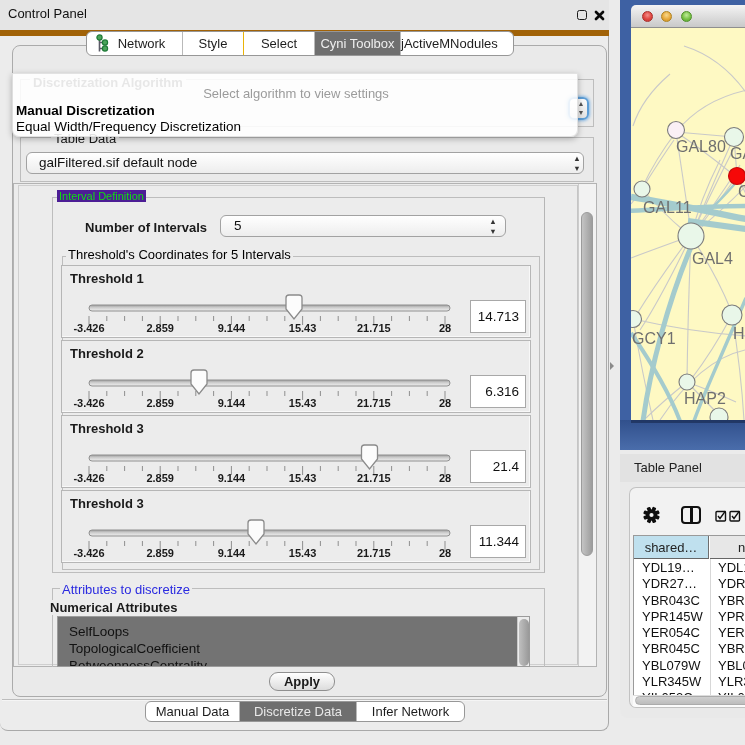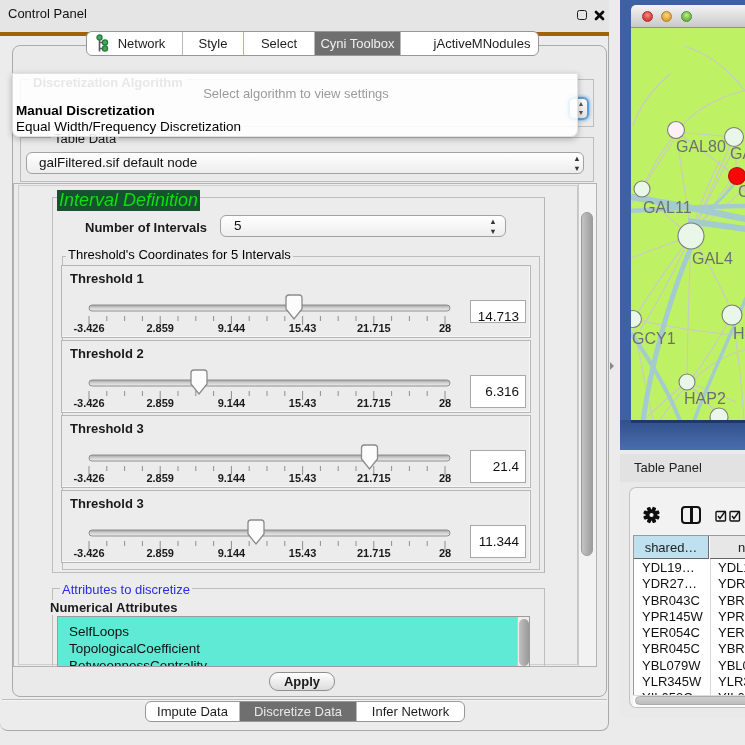--- a/index.html
+++ b/index.html
@@ -7,21 +7,21 @@
   font-family:"Liberation Sans", sans-serif; }
 #stage { position:absolute; left:0; top:0; width:745px; height:745px; overflow:hidden; }
 .abs { position:absolute; }
 </style>
 </head>
 <body>
 <div id="stage">
 
 <div class="abs" id="cpwin" style="left:0;top:0;width:609px;height:731px;background:#ececec;border-right:1px solid #a9a9a9;border-bottom:1px solid #a9a9a9;border-radius:0 0 8px 8px;">
 
-  <div class="abs" style="left:0;top:0;width:609px;height:36px;background:#e5e5e5;border-bottom:4px solid #a16207;">
+  <div class="abs" style="left:0;top:0;width:609px;height:36px;background:#e5e5e5;border-bottom:6px solid #a16207;">
     <div class="abs" style="left:8px;top:0;height:28px;line-height:28px;font-size:13px;color:#111;">Control Panel</div>
     <div class="abs" style="left:577px;top:10px;width:10px;height:10px;border:1.5px solid #1a1a1a;border-radius:2.5px;"></div>
     <svg class="abs" style="left:594px;top:10px" width="11" height="11" viewBox="0 0 11 11">
           <path d="M2 2 L9 9 M9 2 L2 9" stroke="#0a0a0a" stroke-width="2.7" stroke-linecap="round"></path>
         </svg>
   </div>
 
   <div class="abs" style="left:12px;top:45px;width:595px;height:652px;border:1px solid #ababab;border-radius:8px;background:#eaeaea;"></div>
 
   <div class="abs" style="left:13px;top:183px;width:584px;height:484px;border:1px solid #b3b3b3;background:#ececec;"></div>
@@ -29,21 +29,21 @@
 
   <div class="abs" style="left:578px;top:184px;width:18px;height:482px;background:#f2f2f2;border-left:1px solid #cccccc;"></div>
   <div class="abs" style="left:581px;top:212px;width:12px;height:344px;border-radius:6px;background:linear-gradient(90deg,#c4c4c4,#9d9d9d);border:1px solid #9b9b9b;"></div>
 </div>
 
 <div class="abs" style="left:86px;top:31px;height:25px;display:flex;border:1px solid #979797;border-radius:6px;overflow:hidden;background:#fff;font-size:13px;color:#1d1d1d;">
   <div style="width:96px;line-height:23px;text-align:center;border-right:1px solid #b9b9b9;padding-left:14px;">Network</div>
   <div style="width:61px;line-height:23px;text-align:center;border-right:1px solid #eab308;">Style</div>
   <div style="width:71px;line-height:23px;text-align:center;border-right:1px solid #b9b9b9;">Select</div>
   <div style="width:86px;line-height:23px;text-align:center;border-right:1px solid #b9b9b9;background:#6f6f6f;color:#efefef;">Cyni Toolbox</div>
-  <div style="width:112px;line-height:23px;text-align:center;margin-left:25px;">jActiveMNodules</div>
+  <div style="width:112px;line-height:23px;">jActiveMNodules</div>
 </div>
 
 <svg class="abs" style="left:96px;top:34px" width="13" height="19" viewBox="0 0 13 19">
   <path d="M3.5 4 V17.5 M3.5 8.5 H8 M3.5 14.5 H8" stroke="#5a5a66" stroke-width="1.6" fill="none"></path>
   <circle cx="3.5" cy="3.5" r="2.6" fill="#4aa55b" stroke="#1e7a36" stroke-width="1.2"></circle>
   <circle cx="9" cy="8.5" r="2.6" fill="#4aa55b" stroke="#1e7a36" stroke-width="1.2"></circle>
   <circle cx="9" cy="14.5" r="2.6" fill="#4aa55b" stroke="#1e7a36" stroke-width="1.2"></circle>
 </svg>
 
 <div class="abs" style="left:20px;top:79px;width:574px;height:48px;border:1px solid #bdbdbd;"></div>
@@ -53,21 +53,21 @@
 <div class="abs" style="left:576px;top:99px;width:10px;height:19px;color:#555;font-size:7px;line-height:9px;text-align:center;">▲<br>▼</div>
 
 <div class="abs" style="left:20px;top:137px;width:574px;height:45px;border:1px solid #bdbdbd;border-top:1px solid #bdbdbd;"></div>
 <div class="abs" style="left:30px;top:131px;font-size:13px;color:#1a1a1a;background:#eaeaea;padding:0 3px;margin-left:21px;">Table Data</div>
 <div class="abs" style="left:26px;top:152px;width:558px;height:22px;border:1px solid #a2a2a2;border-radius:6px;background:linear-gradient(#ffffff,#ededed);">
   <div class="abs" style="left:12px;top:0;line-height:20px;font-size:13.5px;color:#111;">galFiltered.sif default node</div>
   <div class="abs" style="left:544px;top:1px;width:12px;height:19px;color:#333;font-size:7.5px;line-height:9.5px;text-align:center;">▲<br>▼</div>
 </div>
 
 <div class="abs" style="left:52px;top:197px;width:493px;height:376px;border:1px solid #bdbdbd;border-right:1px solid #b5b5b5;"></div>
-<div class="abs" style="left:57px;top:190px;font-size:18px;color:#12dd12;background:#14532d;padding:0 2px;font-style:italic;">Interval Definition</div>
+<div class="abs" style="left:57px;top:190px;font-size:11px;color:#12dd12;background:#4c1d95;padding:0 2px;">Interval Definition</div>
 
 <div class="abs" style="left:85px;top:220px;font-size:13px;font-weight:bold;color:#1a1a1a;">Number of Intervals</div>
 <div class="abs" style="left:220px;top:215px;width:286px;height:22px;border:1px solid #a2a2a2;border-radius:6px;background:linear-gradient(#ffffff,#ededed);">
   <div class="abs" style="left:13px;top:0;line-height:20px;font-size:13.5px;color:#111;">5</div>
   <div class="abs" style="left:266px;top:1px;width:12px;height:19px;color:#333;font-size:7.5px;line-height:9.5px;text-align:center;">▲<br>▼</div>
 </div>
 
 <div class="abs" style="left:62px;top:256px;width:478px;height:314px;border:1px solid #bdbdbd;"></div>
 <div class="abs" style="left:66px;top:247px;font-size:13px;color:#000000;background:#ececec;padding:0 2px;">Threshold's Coordinates for 5 Intervals</div>
 
@@ -88,21 +88,21 @@
       <text x="28.0" y="67" font-size="11" font-weight="bold" fill="#1a1a1a" text-anchor="middle">-3.426</text>
       <text x="99.2" y="67" font-size="11" font-weight="bold" fill="#1a1a1a" text-anchor="middle">2.859</text>
       <text x="170.4" y="67" font-size="11" font-weight="bold" fill="#1a1a1a" text-anchor="middle">9.144</text>
       <text x="241.6" y="67" font-size="11" font-weight="bold" fill="#1a1a1a" text-anchor="middle">15.43</text>
       <text x="312.8" y="67" font-size="11" font-weight="bold" fill="#1a1a1a" text-anchor="middle">21.715</text>
       <text x="384.0" y="67" font-size="11" font-weight="bold" fill="#1a1a1a" text-anchor="middle">28</text>
       <g transform="translate(233.0,0)">
         <path d="M-8,33 Q-8,30 -5,30 L5,30 Q8,30 8,33 L8,44 L0,54 L-8,44 Z" fill="#fcfcfc" stroke="#8a8a8a" stroke-width="1.3"></path>
       </g>
     </svg>
-<div class="abs" style="left:470px;top:300px;width:56px;height:23px;border:1px solid #a8a8a8;background:#fff;font-size:13.5px;color:#111;text-align:right;line-height:31px;padding-right:6px;">14.713</div>
+<div class="abs" style="left:470px;top:300px;width:56px;height:33px;border:1px solid #a8a8a8;background:#fff;font-size:13.5px;color:#111;text-align:right;line-height:31px;padding-right:6px;">14.713</div>
 <div class="abs" style="left:61px;top:340px;width:470px;height:73px;border:1px solid #b6b6b6;box-shadow:inset -1px -1px 0 #f8f8f8;background:#ececec;"></div>
 <div class="abs" style="left:70px;top:346px;font-size:13px;font-weight:bold;color:#1a1a1a;">Threshold 2</div>
 <svg class="abs" style="left:61px;top:340px" width="470" height="73" viewBox="0 0 470 73">
       <rect x="28" y="40" width="361" height="6" rx="3" fill="url(#trk)" stroke="#8f8f8f" stroke-width="1"></rect>
       <path d="M28.0,51 v9 M45.8,51 v5 M63.6,51 v5 M81.4,51 v5 M99.2,51 v9 M117.0,51 v5 M134.8,51 v5 M152.6,51 v5 M170.4,51 v9 M188.2,51 v5 M206.0,51 v5 M223.8,51 v5 M241.6,51 v9 M259.4,51 v5 M277.2,51 v5 M295.0,51 v5 M312.8,51 v9 M330.6,51 v5 M348.4,51 v5 M366.2,51 v5 M384.0,51 v9" stroke="#8f8f8f" stroke-width="1"></path>
       <text x="28.0" y="67" font-size="11" font-weight="bold" fill="#1a1a1a" text-anchor="middle">-3.426</text>
       <text x="99.2" y="67" font-size="11" font-weight="bold" fill="#1a1a1a" text-anchor="middle">2.859</text>
       <text x="170.4" y="67" font-size="11" font-weight="bold" fill="#1a1a1a" text-anchor="middle">9.144</text>
       <text x="241.6" y="67" font-size="11" font-weight="bold" fill="#1a1a1a" text-anchor="middle">15.43</text>
       <text x="312.8" y="67" font-size="11" font-weight="bold" fill="#1a1a1a" text-anchor="middle">21.715</text>
@@ -141,31 +141,31 @@
       <text x="384.0" y="67" font-size="11" font-weight="bold" fill="#1a1a1a" text-anchor="middle">28</text>
       <g transform="translate(195.0,0)">
         <path d="M-8,33 Q-8,30 -5,30 L5,30 Q8,30 8,33 L8,44 L0,54 L-8,44 Z" fill="#fcfcfc" stroke="#8a8a8a" stroke-width="1.3"></path>
       </g>
     </svg>
 <div class="abs" style="left:470px;top:525px;width:56px;height:33px;border:1px solid #a8a8a8;background:#fff;font-size:13.5px;color:#111;text-align:right;line-height:31px;padding-right:6px;">11.344</div>
 
 <div class="abs" style="left:52px;top:588px;width:493px;height:79px;border:1px solid #bdbdbd;border-bottom:none;"></div>
 <div class="abs" style="left:60px;top:582px;font-size:13px;color:#2a2ae0;background:#ececec;padding:0 2px;">Attributes to discretize</div>
 <div class="abs" style="left:48px;top:600px;font-size:13px;font-weight:bold;color:#1a1a1a;background:#ececec;padding:0 2px;">Numerical Attributes</div>
-<div class="abs" style="left:57px;top:616px;width:473px;height:51px;border:1px solid #9b9b9b;background:#5eead4;overflow:hidden;">
+<div class="abs" style="left:57px;top:616px;width:473px;height:51px;border:1px solid #9b9b9b;background:#737373;overflow:hidden;">
   <div class="abs" style="left:11px;top:6px;font-size:13.5px;color:#111;line-height:17.2px;">SelfLoops<br>TopologicalCoefficient<br>BetweennessCentrality</div>
   <div class="abs" style="left:459px;top:0;width:14px;height:51px;background:#ededed;border-left:1px solid #c9c9c9;"></div>
   <div class="abs" style="left:461px;top:2px;width:10px;height:47px;border-radius:5px;background:linear-gradient(90deg,#c0c0c0,#999);"></div>
 </div>
 
 <div class="abs" style="left:269px;top:672px;width:66px;height:19px;border:1px solid #8f8f8f;border-radius:9px;background:linear-gradient(#ffffff,#dcdcdc);text-align:center;line-height:17px;font-size:13px;font-weight:600;color:#1a1a1a;">Apply</div>
 
 <div class="abs" style="left:2px;top:699px;width:605px;height:2px;background:#bdbdbd;border-bottom:1px solid #f5f5f5;"></div>
 <div class="abs" style="left:145px;top:701px;height:21px;display:flex;border:1px solid #979797;border-radius:6px;overflow:hidden;background:#fff;font-size:13px;color:#1d1d1d;">
-  <div style="width:94px;line-height:19px;text-align:center;border-right:1px solid #b9b9b9;">Impute Data</div>
+  <div style="width:94px;line-height:19px;text-align:center;border-right:1px solid #b9b9b9;">Manual Data</div>
   <div style="width:117px;line-height:19px;text-align:center;border-right:1px solid #b9b9b9;background:#6f6f6f;color:#e8e8e8;">Discretize Data</div>
   <div style="width:107px;line-height:19px;text-align:center;">Infer Network</div>
 </div>
 
 <div class="abs" style="left:12px;top:73px;width:566px;height:64px;background:rgba(255,255,255,0.87);border-radius:0 0 7px 7px;box-shadow:0 2px 6px rgba(0,0,0,0.28);border:1px solid rgba(200,200,200,0.5);">
   <div class="abs" style="left:0;top:12px;width:566px;text-align:center;font-size:13px;color:#9b9b9b;">Select algorithm to view settings</div>
   <div class="abs" style="left:3px;top:29px;font-size:13.5px;font-weight:bold;color:#000;">Manual Discretization</div>
   <div class="abs" style="left:3px;top:45px;font-size:13.5px;color:#000;">Equal Width/Frequency Discretization</div>
 </div>
 
@@ -173,21 +173,21 @@
 
 <div class="abs" style="left:620px;top:0;width:125px;height:450px;background:#3e61a3;"></div>
 <div class="abs" style="left:620px;top:420px;width:125px;height:30px;background:linear-gradient(#31508c,#4a6dab);"></div>
 
 <div class="abs" style="left:631px;top:5px;width:114px;height:23px;background:linear-gradient(#f4f4f4,#c9c9c9);border-radius:5px 0 0 0;border-bottom:1px solid #8f8f8f;">
   <div class="abs" style="left:11px;top:6px;width:11px;height:11px;border-radius:50%;background:radial-gradient(circle at 50% 35%,#f38f8a,#e04640 55%,#c13732);border:0.5px solid #a8302c;"></div>
   <div class="abs" style="left:30px;top:6px;width:11px;height:11px;border-radius:50%;background:radial-gradient(circle at 50% 35%,#f7d98c,#e8a93c 55%,#c9901f);border:0.5px solid #ad8322;"></div>
   <div class="abs" style="left:50px;top:6px;width:11px;height:11px;border-radius:50%;background:radial-gradient(circle at 50% 35%,#c0eb9a,#78c246 55%,#58a32e);border:0.5px solid #4f8f2a;"></div>
 </div>
 
-<div class="abs" style="left:631px;top:28px;width:114px;height:392px;background:#bef264;overflow:hidden;">
+<div class="abs" style="left:631px;top:28px;width:114px;height:392px;background:#fef9c3;overflow:hidden;">
 <svg width="114" height="392" viewBox="631 28 114 392">
   <g fill="none" stroke="#c9c9c9" stroke-width="1.1">
     <path d="M684,46 Q722,58 747,94"></path>
     <path d="M670,74 Q642,98 633,126"></path>
     <path d="M676,132 Q655,160 643,186"></path>
     <path d="M676,132 Q684,185 691,232"></path>
     <path d="M676,132 Q700,148 730,172"></path>
     <path d="M676,132 L734,137"></path>
     <path d="M676,132 Q702,100 747,90"></path>
     <path d="M734,137 Q710,190 694,230"></path>

